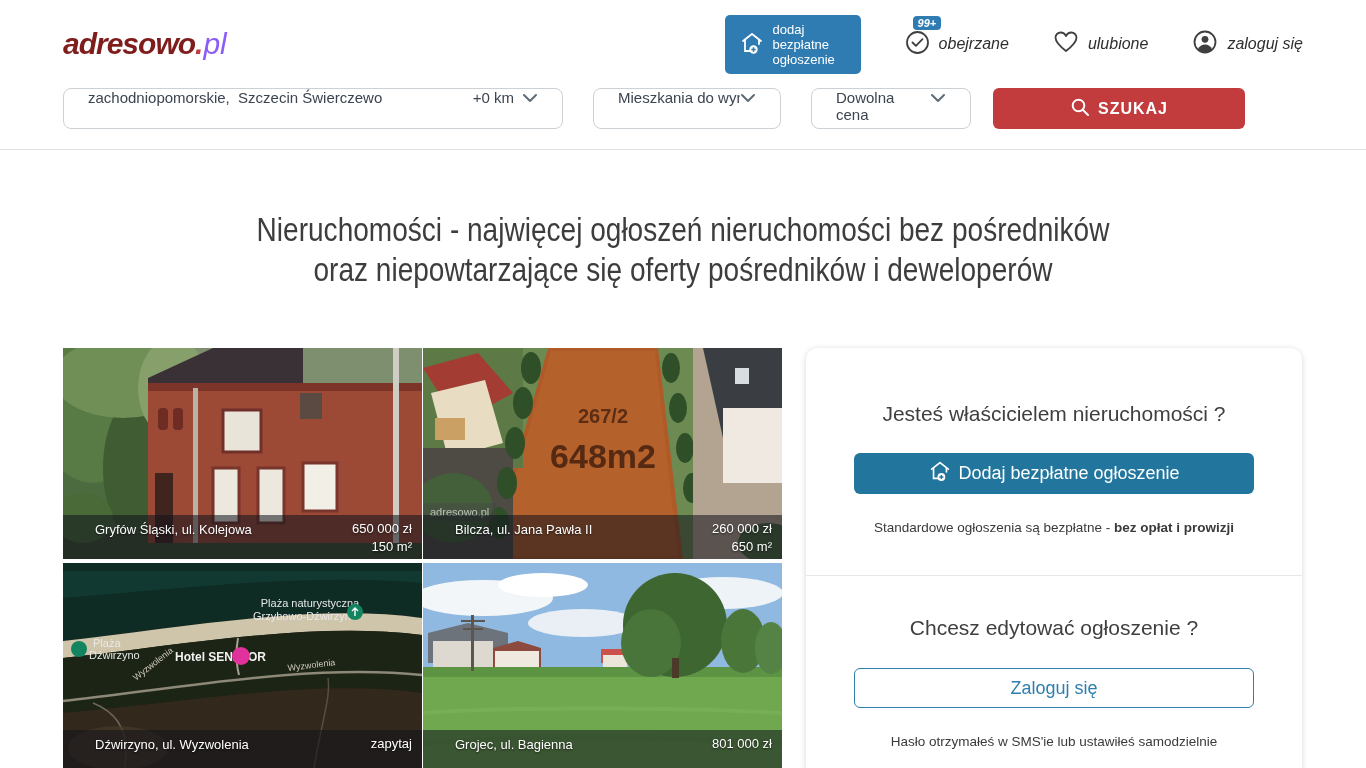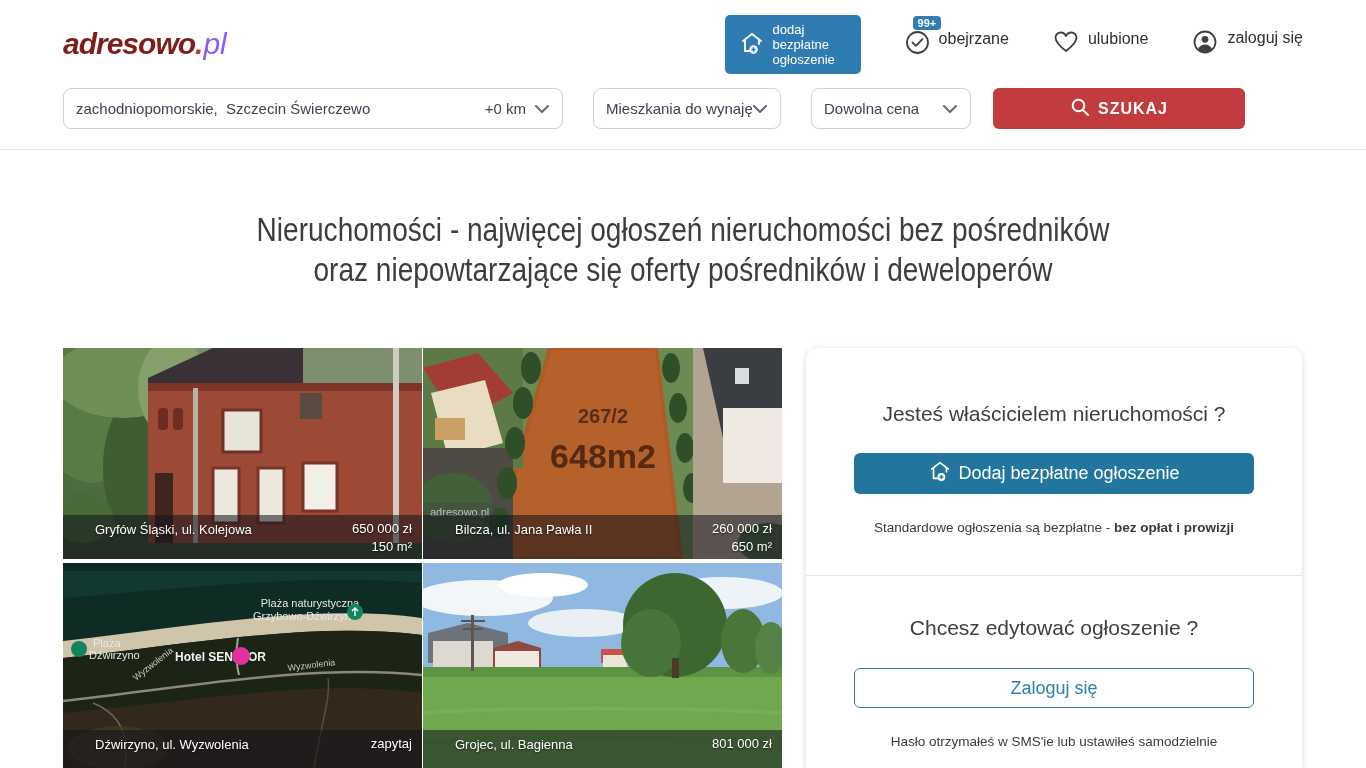--- a/index.html
+++ b/index.html
@@ -11,29 +11,29 @@
   .header-wrap { border-bottom:1px solid #e2e2e2; background:#fff; }
   .topbar { height:88px; display:flex; align-items:center; justify-content:space-between; }
   .logo { display:flex; align-items:baseline; font-style:italic; font-size:30px; cursor:pointer; }
   .logo .main { font-weight:700; color:#7f1d1d; letter-spacing:-1px; }
   .logo .dot { color:#c23b3d; font-weight:700; }
   .logo .tld { font-weight:400; color:#8b5cf6; }
   .top-actions { display:flex; align-items:center; gap:44px; }
   .add-btn { display:flex; align-items:center; gap:8px; background:#2f7cb3; color:#fff;
              border:none; border-radius:5px; padding:7px 14px; font-size:13px; line-height:15px;
              text-align:left; cursor:pointer; width:136px; }
-  .top-item { display:flex; gap:9px; font-size:16px; color:#2f2f2f;
-              cursor:pointer; position:relative; }
+  .top-item { display:flex; align-items:center; gap:9px; font-size:16px; color:#2f2f2f;
+              cursor:pointer; position:relative;font-style:italic; }
   .badge { position:absolute; top:-14px; left:8px; background:#2f7cb3; color:#fff;
            font-size:11px; font-weight:700; border-radius:4px; padding:1px 5px; }
 
   
   .searchbar { display:flex; align-items:center; padding:0 0 20px 0; gap:30px; }
   .field { height:41px; border:1px solid #ccd1d6; border-radius:8px; background:#fff;
-           display:flex; align-items:center; padding:0 12px; font-size:15px; color:#3c4450;
+           display:flex; align-items:flex-start; padding:0 24px; font-size:15px; color:#3c4450;
            cursor:pointer; }
   .field-location { width:500px; justify-content:space-between; }
   .loc-text { white-space:pre; overflow:hidden; }
   .loc-right { display:flex; align-items:center; gap:8px; }
   .field-type { width:188px; justify-content:space-between; }
   .field-type .val { white-space:nowrap; overflow:hidden; width:148px; }
   .field-price { width:160px; justify-content:space-between; }
   .chev { flex:0 0 auto; }
   .search-btn { width:252px; height:41px; margin-left:-8px; background:#c23b3d; color:#fff;
                 border:none; border-radius:6px; font-size:16px; font-weight:700;

